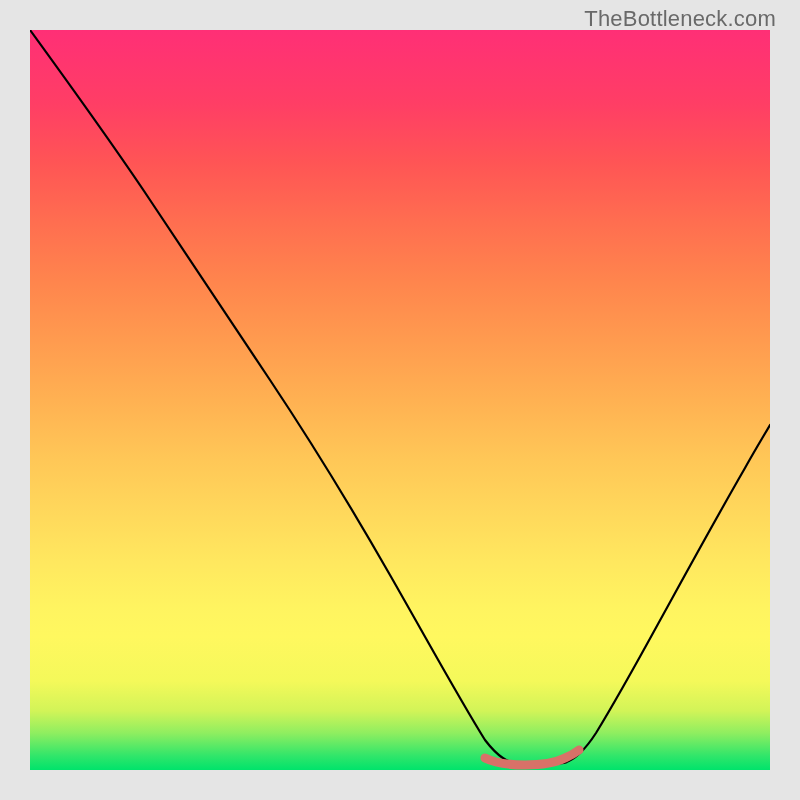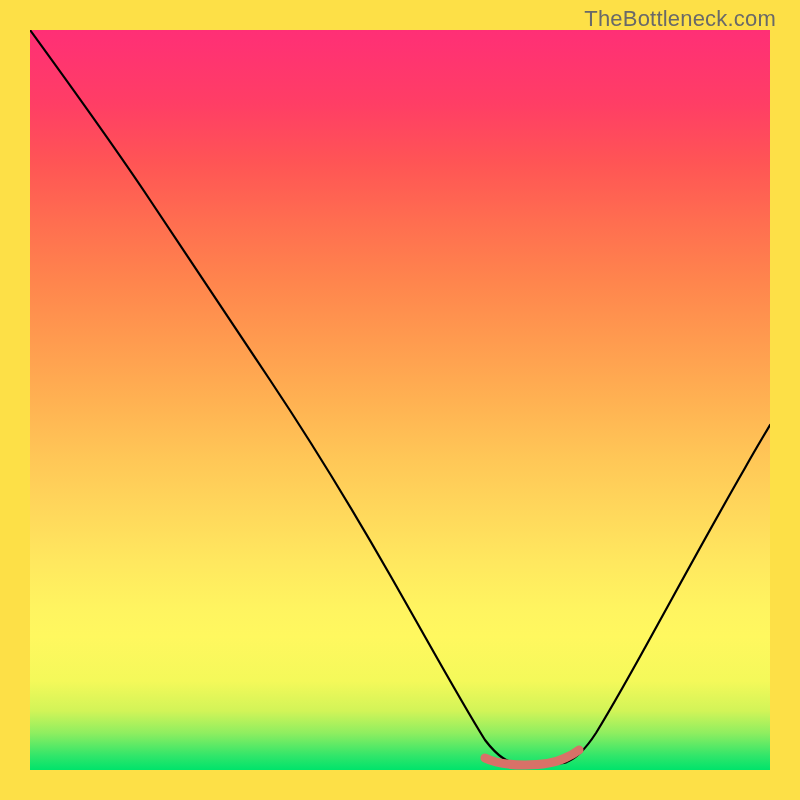--- a/index.html
+++ b/index.html
@@ -8,21 +8,21 @@
     width: 800px;
     height: 800px;
     overflow: hidden;
     background: #000;
     font-family: Arial, Helvetica, sans-serif;
   }
   .frame {
     position: relative;
     width: 800px;
     height: 800px;
-    background: #fde047;
+    background: #e5e5e5;
   }
   .plot-area {
     position: absolute;
     left: 30px;
     top: 30px;
     width: 740px;
     height: 740px;
     
     background: linear-gradient(
       to top,

